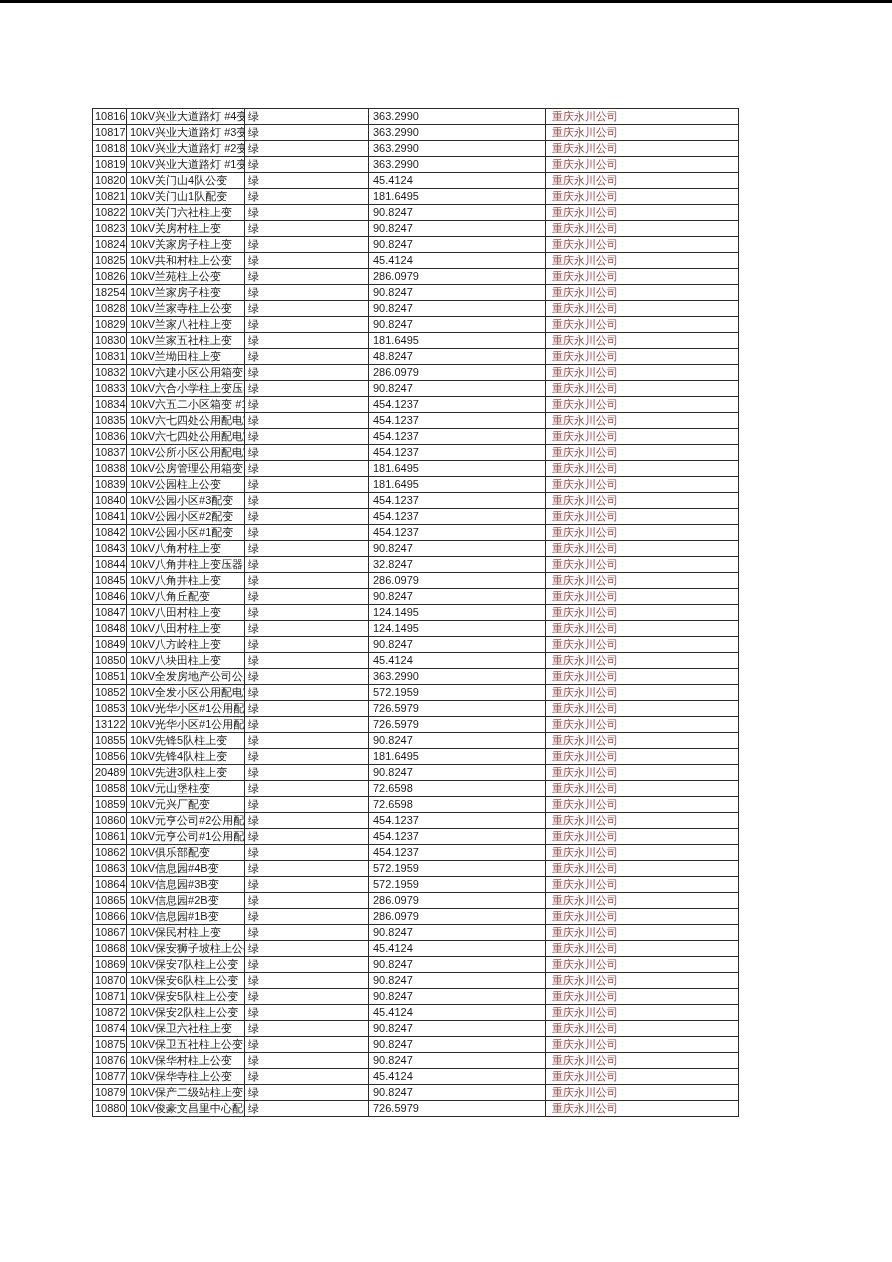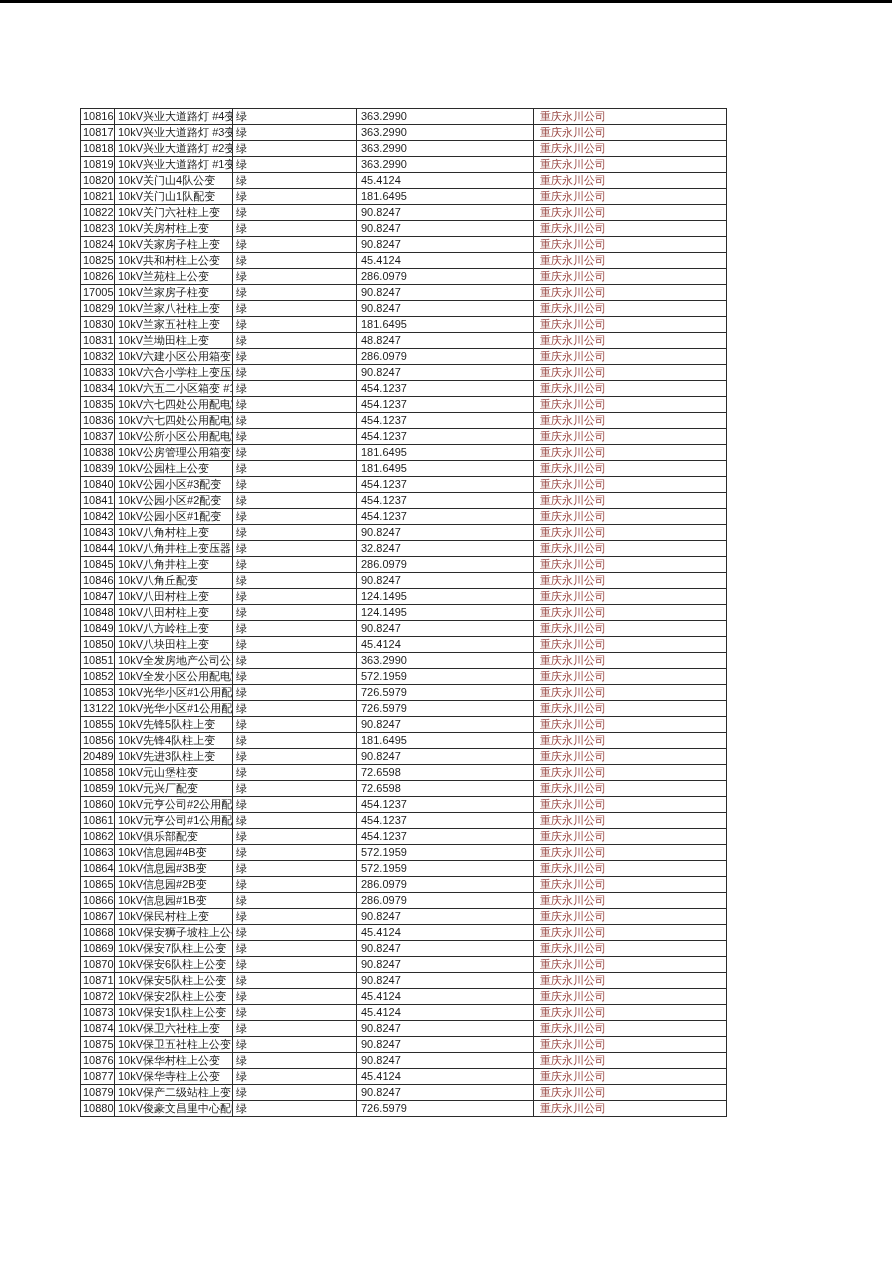--- a/index.html
+++ b/index.html
@@ -17,21 +17,21 @@
   .top-bar {
     position: absolute;
     top: 0;
     left: 0;
     width: 892px;
     height: 3px;
     background: var(--top-bar, #000000);
   }
   table.data-table {
     position: absolute;
-    left: 80px;
+    left: 92px;
     top: 108px;
     width: 646px;
     border-collapse: collapse;
     table-layout: fixed;
   }
   table.data-table td {
     border: 1px solid var(--border-color, #2b2b2b);
     height: 15px;
     padding: 0 1px 0 3px;
     font-size: 11px;
@@ -140,22 +140,29 @@
         <td class="col-company">重庆永川公司</td>
       </tr>
       <tr>
         <td class="col-id">10826</td>
         <td class="col-name">10kV兰苑柱上公变</td>
         <td class="col-status">绿</td>
         <td class="col-value">286.0979</td>
         <td class="col-company">重庆永川公司</td>
       </tr>
       <tr>
-        <td class="col-id">17005</td>
+        <td class="col-id">18254</td>
         <td class="col-name">10kV兰家房子柱变</td>
+        <td class="col-status">绿</td>
+        <td class="col-value">90.8247</td>
+        <td class="col-company">重庆永川公司</td>
+      </tr>
+      <tr>
+        <td class="col-id">10828</td>
+        <td class="col-name">10kV兰家寺柱上公变</td>
         <td class="col-status">绿</td>
         <td class="col-value">90.8247</td>
         <td class="col-company">重庆永川公司</td>
       </tr>
       <tr>
         <td class="col-id">10829</td>
         <td class="col-name">10kV兰家八社柱上变</td>
         <td class="col-status">绿</td>
         <td class="col-value">90.8247</td>
         <td class="col-company">重庆永川公司</td>
@@ -450,27 +457,20 @@
       <tr>
         <td class="col-id">10871</td>
         <td class="col-name">10kV保安5队柱上公变</td>
         <td class="col-status">绿</td>
         <td class="col-value">90.8247</td>
         <td class="col-company">重庆永川公司</td>
       </tr>
       <tr>
         <td class="col-id">10872</td>
         <td class="col-name">10kV保安2队柱上公变</td>
-        <td class="col-status">绿</td>
-        <td class="col-value">45.4124</td>
-        <td class="col-company">重庆永川公司</td>
-      </tr>
-      <tr>
-        <td class="col-id">10873</td>
-        <td class="col-name">10kV保安1队柱上公变</td>
         <td class="col-status">绿</td>
         <td class="col-value">45.4124</td>
         <td class="col-company">重庆永川公司</td>
       </tr>
       <tr>
         <td class="col-id">10874</td>
         <td class="col-name">10kV保卫六社柱上变</td>
         <td class="col-status">绿</td>
         <td class="col-value">90.8247</td>
         <td class="col-company">重庆永川公司</td>

